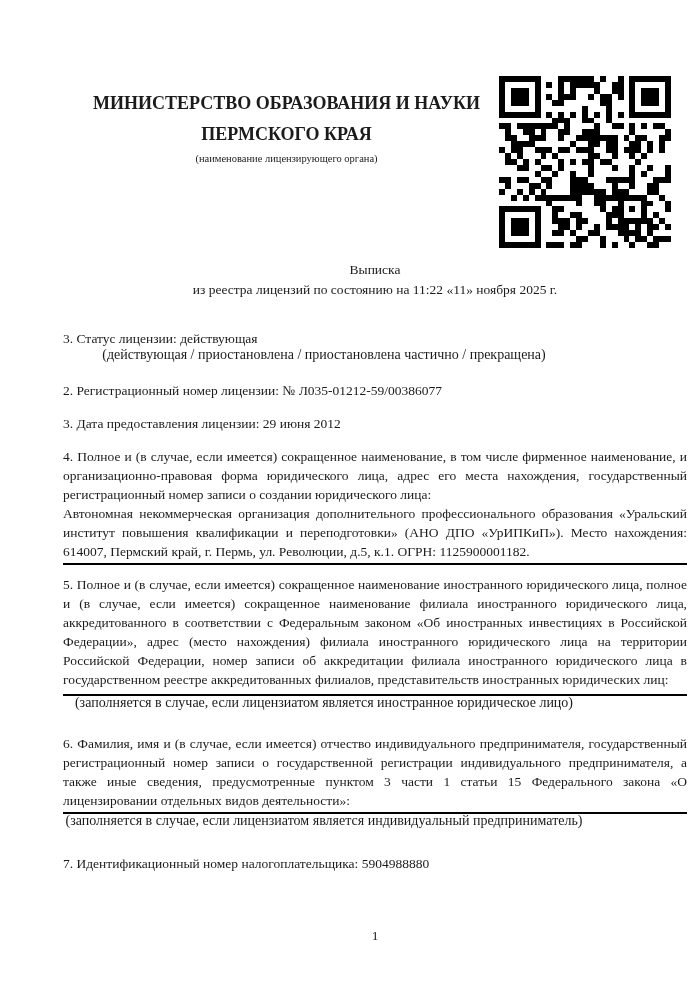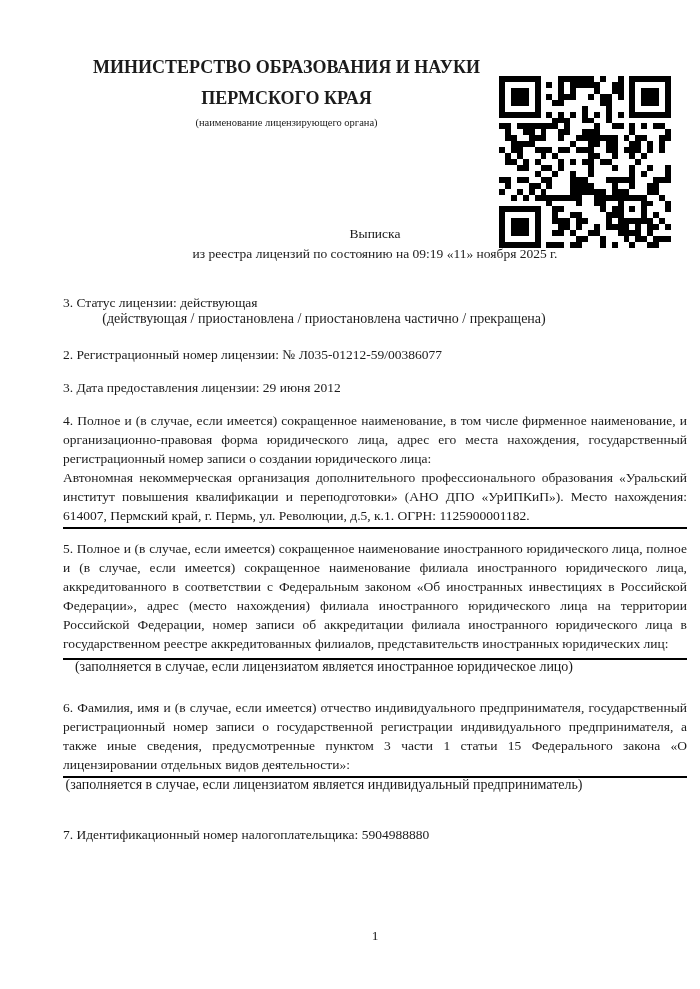--- a/index.html
+++ b/index.html
@@ -7,32 +7,32 @@
     position:relative;
     width:700px;height:989px;
     margin:0 auto;
     background:#ffffff;
     color:#1b1b1b;
     font-family:"Liberation Serif", serif;
     font-size:13.5px;
     line-height:19px;
     overflow:hidden;
   }
-  .content{padding:52px 13px 0 63px;}
+  .content{padding:88px 13px 0 63px;}
   .org-block{width:447px;text-align:center;}
   .org-name{font-weight:700;font-size:18px;line-height:31px;}
   .org-caption{font-size:10.5px;line-height:14px;margin-top:2px;}
   .qr{position:absolute;left:499px;top:76px;width:172px;height:172px;}
   .doc-title{text-align:center;margin-top:94px;line-height:20px;}
   .item{margin-top:14px;}
   .mt29{margin-top:29px;}
   .mt19{margin-top:19px;}
   .mt10{margin-top:10px;}
   .mt24{margin-top:24px;}
-  .mt26{margin-top:33px;}
+  .mt26{margin-top:26px;}
   .justify{text-align:justify;}
   .rule{border-top:2px solid #000;height:0;margin-top:2px;}
   .rule-gap{margin-top:5px;}
   .note{font-size:14px;line-height:14px;text-align:center;margin-right:102px;}
   .pagenum{position:absolute;top:926px;left:63px;width:624px;text-align:center;}
 </style>
 </head>
 <body>
 
 <div class="page">
@@ -449,21 +449,21 @@
 
   <div class="content">
 
     <div class="org-block">
       <div class="org-name">МИНИСТЕРСТВО ОБРАЗОВАНИЯ И НАУКИ ПЕРМСКОГО КРАЯ</div>
       <div class="org-caption">(наименование лицензирующего органа)</div>
     </div>
 
     <div class="doc-title">
       <div>Выписка</div>
-      <div>из реестра лицензий по состоянию на 09:19 «11» ноября 2025 г.</div>
+      <div>из реестра лицензий по состоянию на 11:22 «11» ноября 2025 г.</div>
     </div>
 
     <div class="item mt29">3. Статус лицензии: действующая</div>
     <div class="note">(действующая / приостановлена / приостановлена частично / прекращена)</div>
 
     <div class="item mt19">2. Регистрационный номер лицензии: № Л035-01212-59/00386077</div>
 
     <div class="item">3. Дата предоставления лицензии: 29 июня 2012</div>
 
     <div class="item">

